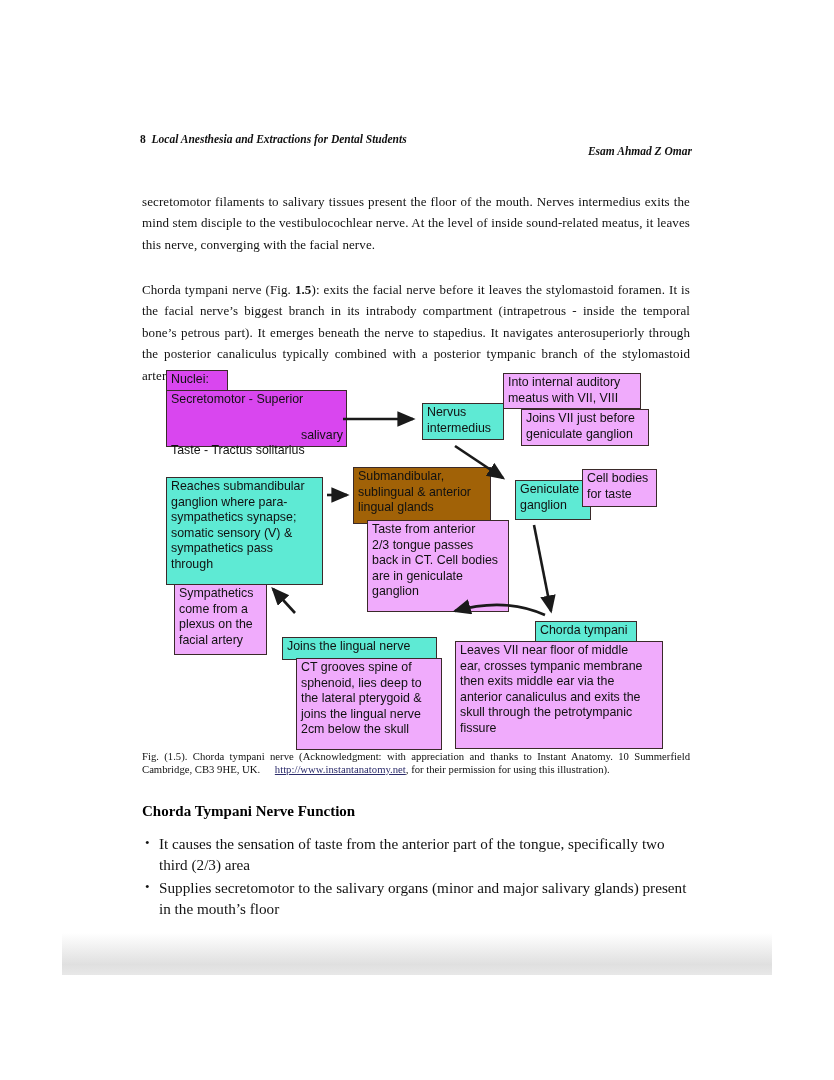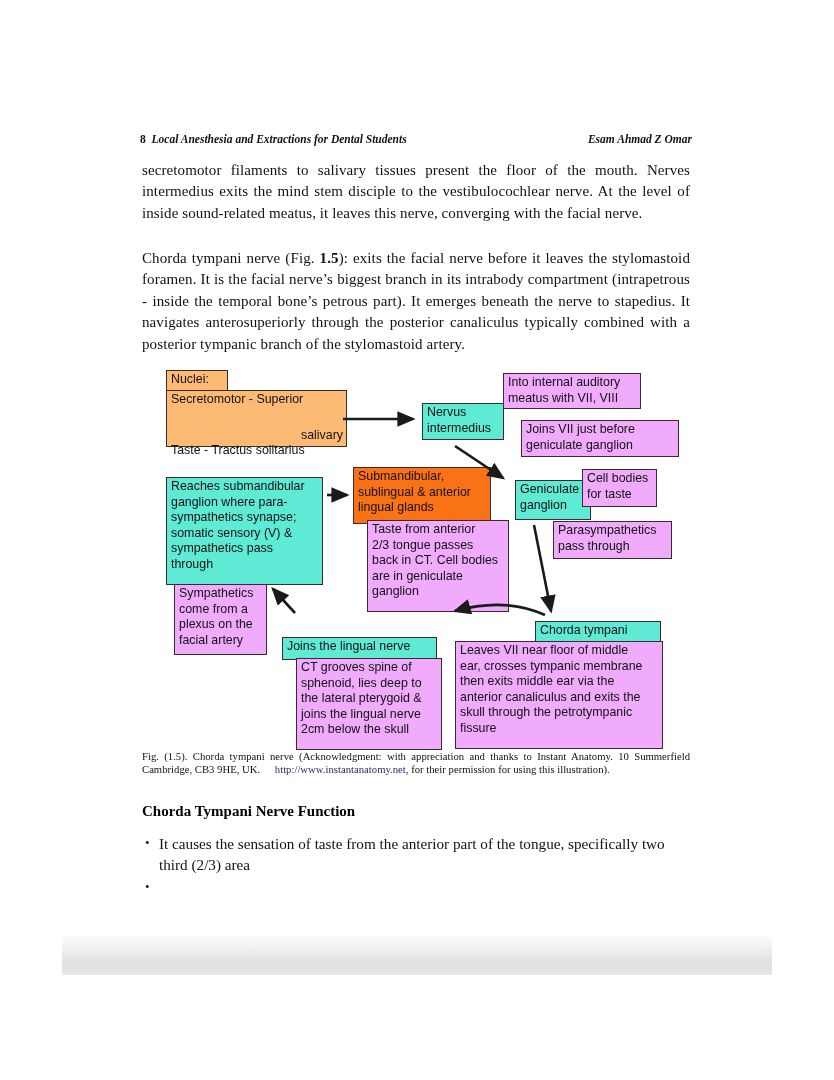--- a/index.html
+++ b/index.html
@@ -16,66 +16,67 @@
   }
 
   
   .running-head{
     position:absolute;left:140px;top:133px;width:552px;height:18px;
     font-size:11.5px;font-style:italic;font-weight:bold;
     color:#111;
   }
   .running-head .rh-left{position:absolute;left:0;top:0;white-space:nowrap;}
   .running-head .rh-num{font-weight:bold;font-style:normal;}
-  .running-head .rh-right{position:absolute;right:0;top:0;white-space:nowrap;}
+  .running-head .rh-right{position:absolute;right:0;top:12px;white-space:nowrap;}
 
   
   .para{
     position:absolute;left:142px;width:548px;
-    font-size:15px;line-height:21.4px;
+    font-size:13px;line-height:21.4px;
     text-align:justify;
     color:#111;
     letter-spacing:0.1px;
+    margin-top:31px;
   }
   .para#p1{top:160px;}
   .para#p2{top:248px;}
   .para b{font-weight:bold;}
 
   
   .figure{
     position:absolute;left:155px;top:365px;width:535px;height:375px;
   }
   .fbox{
     position:absolute;
     border:1.4px solid #3a2a2a;
     box-sizing:border-box;
     font-family:"Liberation Sans", sans-serif;
     font-size:12.4px;
     line-height:15.6px;
     color:#111;
     padding:1px 3px 2px 4px;
     background:#fff;
   }
-  .green{background:#fdba74;}
+  .green{background:#d946ef;}
   .pink {background:#5eead4;}
   .blue {background:#f0abfc;}
-  .yellow{background:#f97316;}
+  .yellow{background:#a16207;}
 
   
   .arrows{position:absolute;left:0;top:0;width:535px;height:375px;
           pointer-events:none;}
 
   
   .caption{
     position:absolute;left:142px;top:750px;width:548px;
     font-size:10.7px;line-height:13.3px;color:#111;
     text-align:justify;
   }
   .caption b{font-weight:normal;}
-  .caption .url{color:#2a2a6a;padding-left:12px;}
+  .caption .url{color:#2a2a6a;text-decoration:underline;padding-left:12px;}
 
   
   .subhead{
     position:absolute;left:142px;top:803px;
     font-size:15px;font-weight:bold;color:#000000;
   }
   .bullets{
     position:absolute;left:142px;top:833px;width:552px;
     font-size:15.2px;line-height:21.4px;color:#111;
   }
@@ -117,21 +118,21 @@
       <div style="text-align:right;margin-top:20px;">salivary</div>
       <div style="text-align:left;">Taste - Tractus solitarius</div>
     </div>
 
     <div class="fbox pink" style="left:267px;top:38px;width:82px;height:37px;white-space:pre-line;">Nervus
 intermedius</div>
 
     <div class="fbox blue" style="left:348px;top:8px;width:138px;height:36px;white-space:pre-line;">Into internal auditory
 meatus with VII, VIII</div>
 
-    <div class="fbox blue" style="left:366px;top:44px;width:158px;height:37px;white-space:pre-line;margin-top:11px;">Joins VII just before
+    <div class="fbox blue" style="left:366px;top:44px;width:128px;height:37px;white-space:pre-line;">Joins VII just before
 geniculate ganglion</div>
 
     <div class="fbox pink" style="left:11px;top:112px;width:157px;height:108px;white-space:pre-line;">Reaches submandibular
 ganglion where para-
 sympathetics synapse;
 somatic sensory (V) &amp;
 sympathetics pass
 through</div>
 
     <div class="fbox blue" style="left:19px;top:219px;width:93px;height:71px;white-space:pre-line;">Sympathetics
@@ -148,32 +149,30 @@
 back in CT. Cell bodies
 are in geniculate
 ganglion</div>
 
     <div class="fbox pink" style="left:360px;top:115px;width:76px;height:40px;white-space:pre-line;">Geniculate
 ganglion</div>
 
     <div class="fbox blue" style="left:427px;top:104px;width:75px;height:38px;white-space:pre-line;">Cell bodies
 for taste</div>
 
-    <div class="fbox blue" style="left:398px;top:156px;width:119px;height:38px;white-space:pre-line;">Parasympathetics
-pass through</div>
 
     <div class="fbox pink" style="left:127px;top:272px;width:155px;height:23px;">Joins the lingual nerve</div>
 
     <div class="fbox blue" style="left:141px;top:293px;width:146px;height:92px;white-space:pre-line;">CT grooves spine of
 sphenoid, lies deep to
 the lateral pterygoid &amp;
 joins the lingual nerve
 2cm below the skull</div>
 
-    <div class="fbox pink" style="left:380px;top:256px;width:126px;height:23px;">Chorda tympani</div>
+    <div class="fbox pink" style="left:380px;top:256px;width:102px;height:23px;">Chorda tympani</div>
 
     <div class="fbox blue" style="left:300px;top:276px;width:208px;height:108px;white-space:pre-line;">Leaves VII near floor of middle
 ear, crosses tympanic membrane
 then exits middle ear via the
 anterior canaliculus and exits the
 skull through the petrotympanic
 fissure</div>
 
     <svg class="arrows" viewBox="0 0 535 375">
       <defs>
@@ -200,20 +199,21 @@
 
   <div class="subhead">Chorda Tympani Nerve Function</div>
 
   <div class="bullets">
     <div class="bullet">
       <span class="dot">•</span>
       <span>It causes the sensation of taste from the anterior part of the tongue, specifically two third (2/3) area</span>
     </div>
     <div class="bullet">
       <span class="dot">•</span>
+      <span>Supplies secretomotor to the salivary organs (minor and major salivary glands) present in the mouth’s floor</span>
     </div>
   </div>
 
   <div class="fadebar"></div>
 
   <div class="footer">
 
     
 
     

